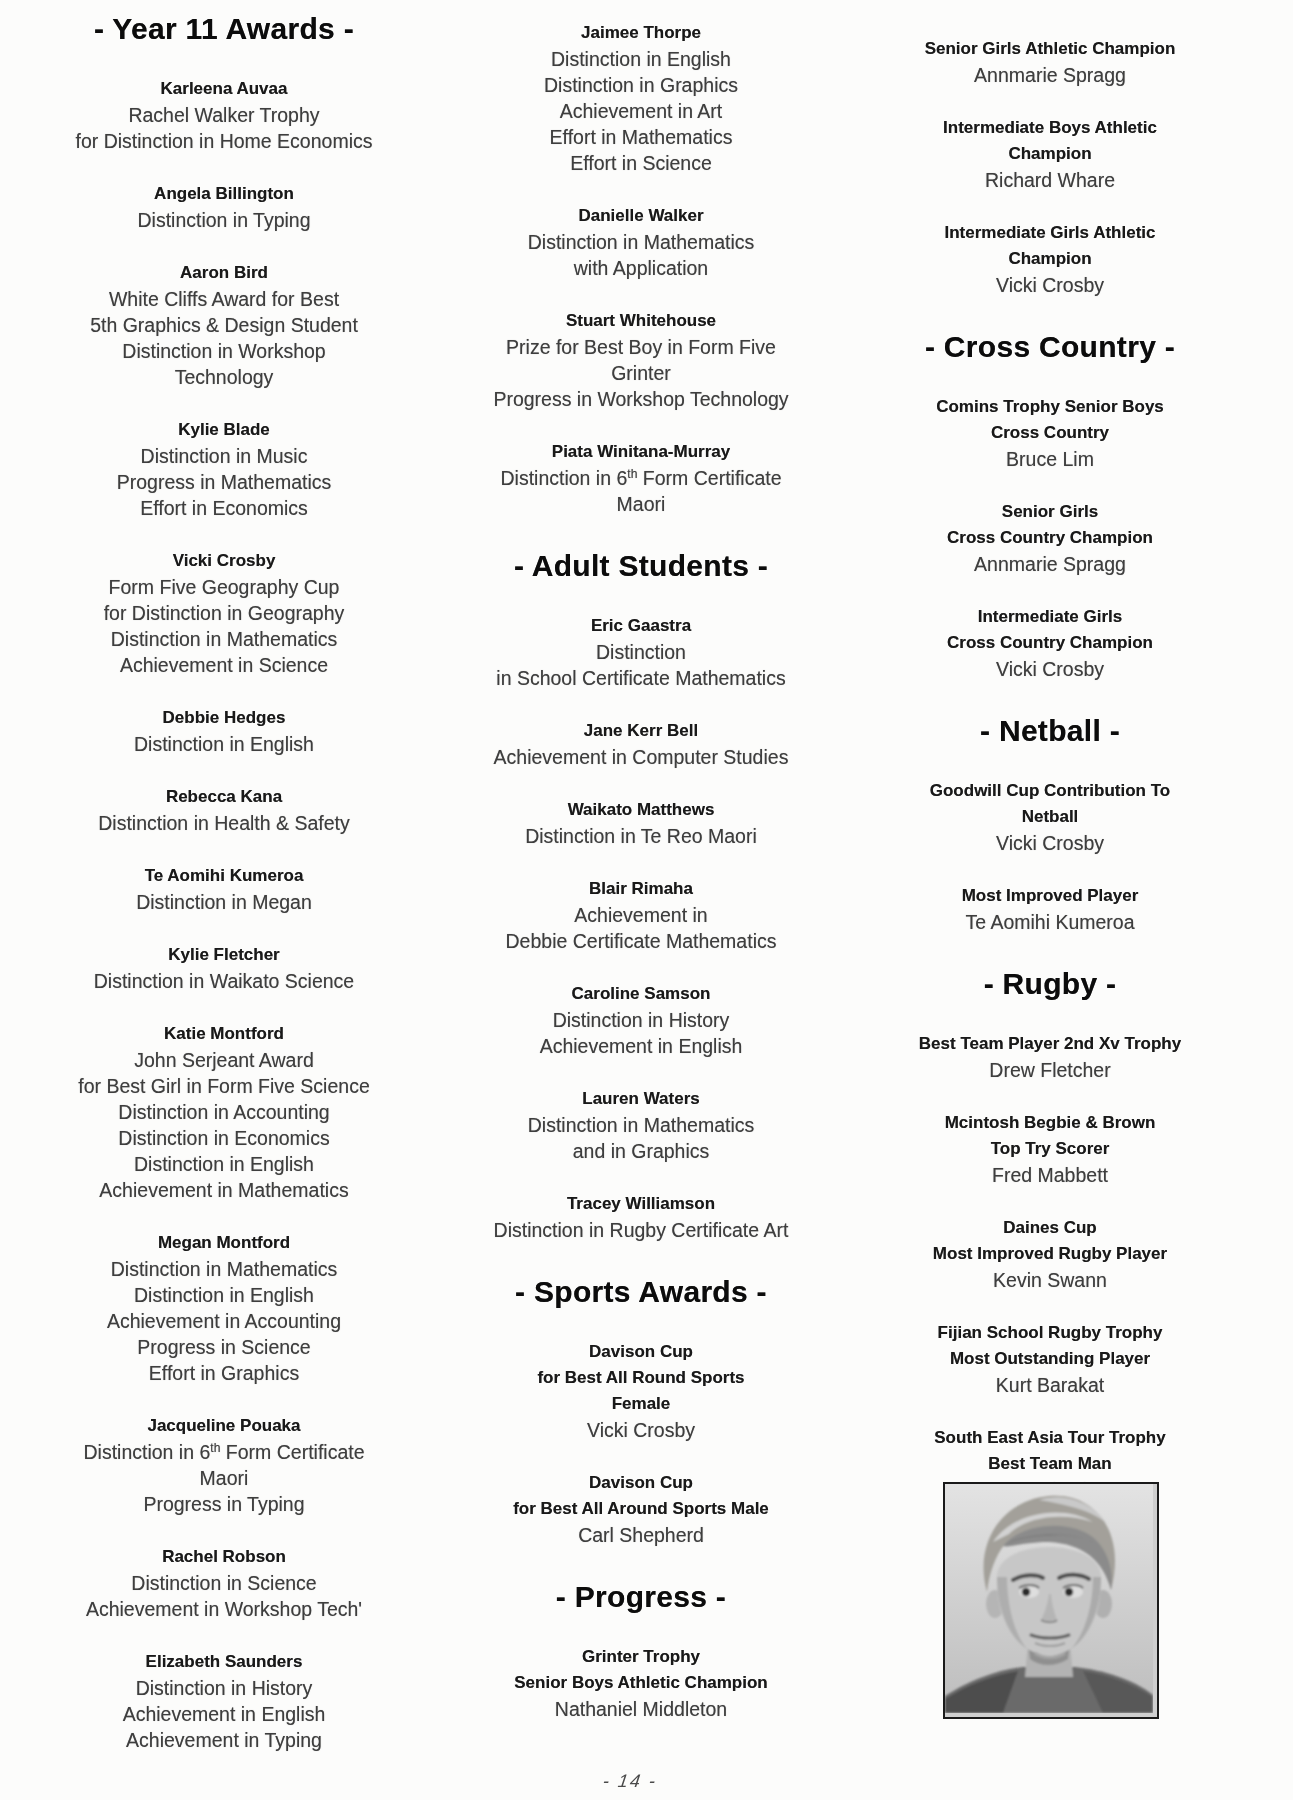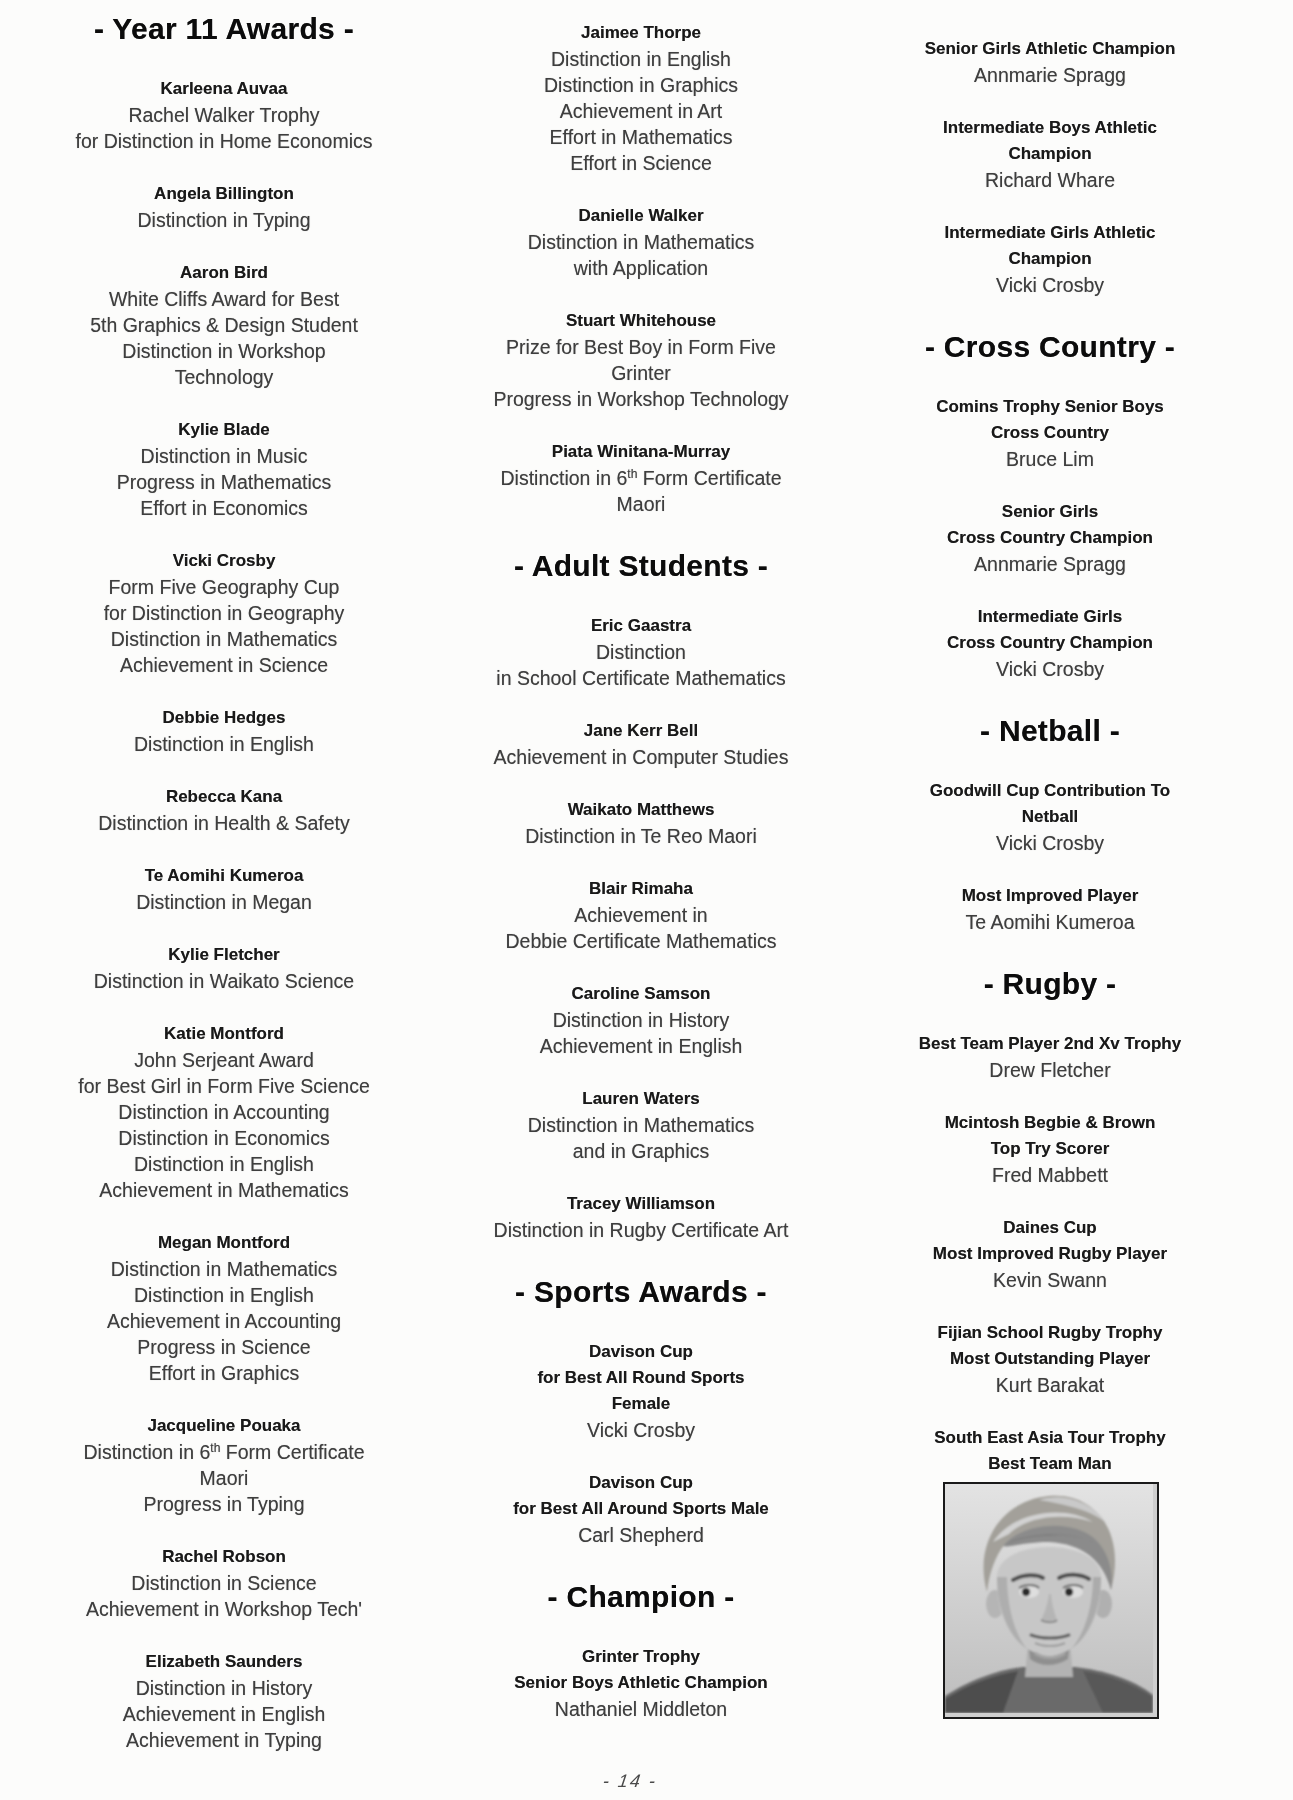--- a/index.html
+++ b/index.html
@@ -189,21 +189,21 @@
         <div class="bold-line">Davison Cup</div>
         <div class="bold-line">for Best All Round Sports</div>
         <div class="bold-line">Female</div>
         <div class="reg-line">Vicki Crosby</div>
       </div>
       <div class="award">
         <div class="bold-line">Davison Cup</div>
         <div class="bold-line">for Best All Around Sports Male</div>
         <div class="reg-line">Carl Shepherd</div>
       </div>
-      <div class="heading">- Champion -</div>
+      <div class="heading">- Progress -</div>
       <div class="award">
         <div class="bold-line">Grinter Trophy</div>
         <div class="bold-line">Senior Boys Athletic Champion</div>
         <div class="reg-line">Nathaniel Middleton</div>
       </div>
     </div>
   <div class="col" id="col-2">
       <div class="award">
         <div class="bold-line">Senior Girls Athletic Champion</div>
         <div class="reg-line">Annmarie Spragg</div>

